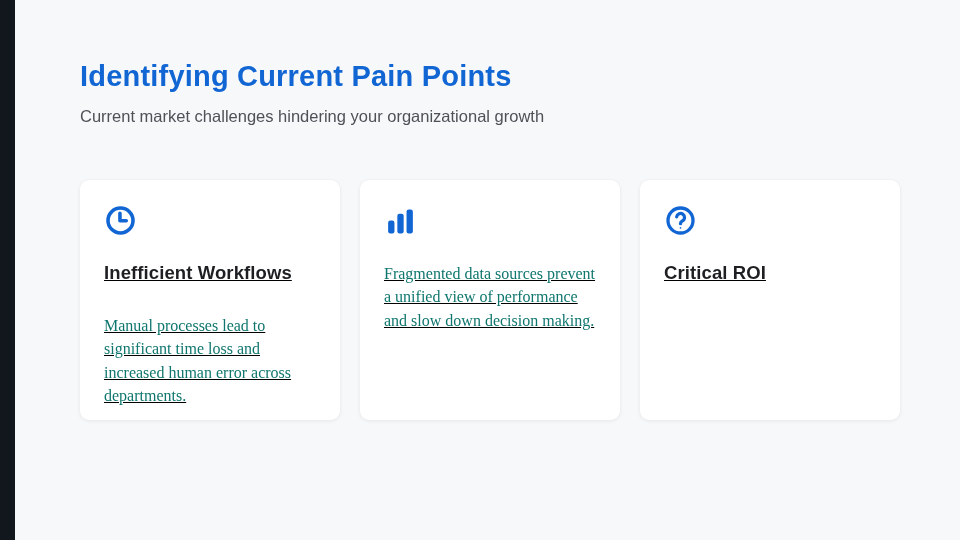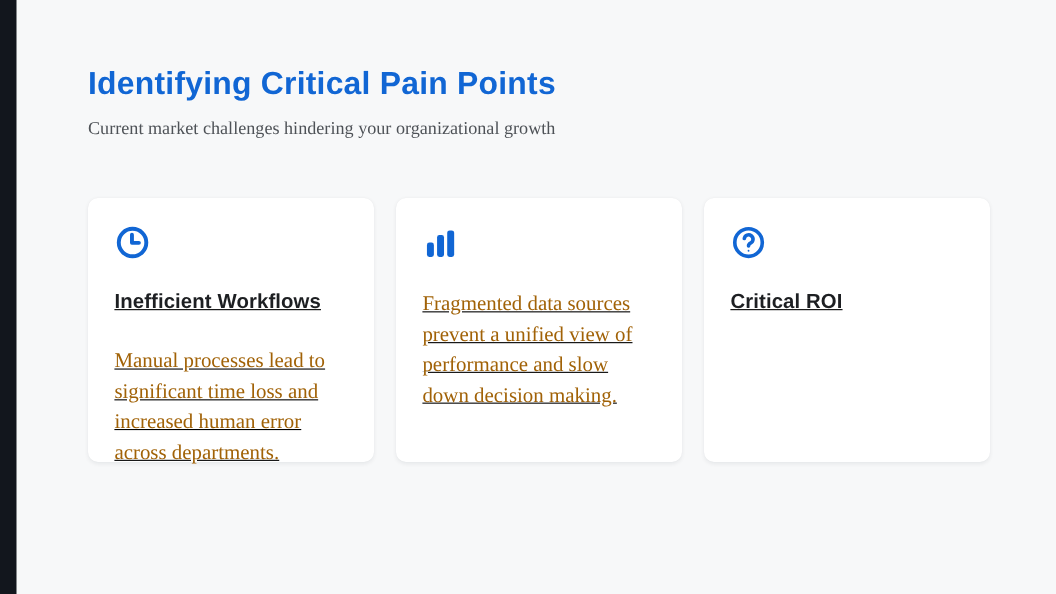--- a/index.html
+++ b/index.html
@@ -32,21 +32,21 @@
     font-size:29px;
     font-weight:700;
     letter-spacing:.2px;
     color:var(--accent);
     font-family:"Liberation Sans",sans-serif;
   }
   .page-subtitle{
     margin-top:14px;
     font-size:16.5px;
     color:#4e5257;
-    font-family:Liberation Serif, serif;
+    font-family:Liberation Sans, sans-serif;
   }
   .cards{
     position:absolute;left:80px;top:180px;
     width:820px;
     display:flex;
     gap:20px;
   }
   .card{
     width:260px;height:240px;
     background:#ffffff;
@@ -64,35 +64,35 @@
   .card h2{
     margin-top:21px;
     font-size:18.5px;
     font-weight:700;
     color:#1d1f22;
     letter-spacing:.1px;
     font-family:"Liberation Sans",sans-serif;
   }
   .card p{
     margin-top:21px;
-    font-size:19px;
+    font-size:16px;
     line-height:1.46;
-    color:#a16207;
+    color:#0f766e;
     font-family:"Liberation Serif",serif;
   }
   .card p.mt-lg{margin-top:30px;max-width:200px;}
 </style>
 </head>
 <body>
 
 <div class="slide">
   <div class="edge-bar"></div>
 
   <div class="content">
-    <h1 class="page-title">Identifying Critical Pain Points</h1>
+    <h1 class="page-title">Identifying Current Pain Points</h1>
     <div class="page-subtitle">Current market challenges hindering your organizational growth</div>
   </div>
 
   <div class="cards">
 
     <div class="card">
       <span class="icon">
         <svg viewBox="0 0 24 24" width="33" height="33" fill="none" stroke="currentColor" stroke-width="2.6" stroke-linecap="round" stroke-linejoin="round">
           <circle cx="12" cy="12" r="9.1"></circle>
           <path d="M11.6 6.8 V12.2 H16.2"></path>

